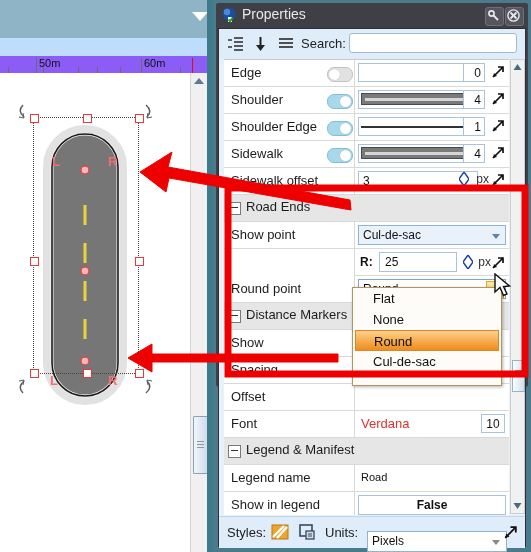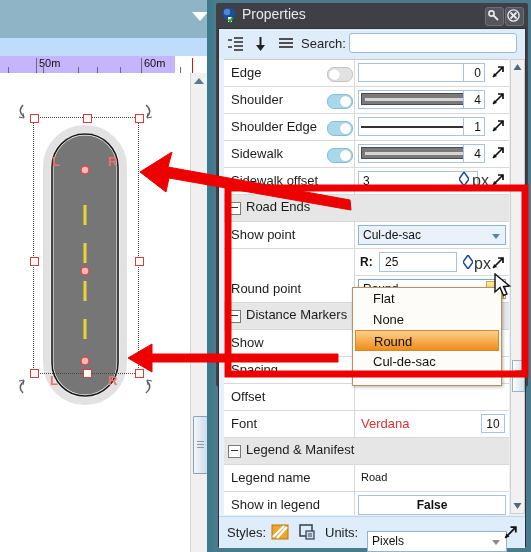--- a/index.html
+++ b/index.html
@@ -10,21 +10,21 @@
     background:#ffffff;
     position:relative;
     -webkit-font-smoothing:antialiased;
   }
   .root{position:absolute;left:0;top:0;width:531px;height:552px;}
 
   
   #canvas-area{position:absolute;left:0;top:0;width:216px;height:552px;background:#ffffff;overflow:hidden;}
   #canvas-topband{position:absolute;left:0;top:0;width:216px;height:38px;background:#8fb4c6;}
   #canvas-topband2{position:absolute;left:0;top:38px;width:216px;height:18px;background:#bfdcfb;}
-  #ruler{position:absolute;left:0;top:56px;width:175px;height:17px;background:#c4b5fd;border-bottom:1px solid #9a9a9a;}
+  #ruler{position:absolute;left:0;top:56px;width:216px;height:17px;background:#8b5cf6;border-bottom:1px solid #9a9a9a;}
   .rtick{position:absolute;bottom:0;width:1px;background:#6b6b6b;}
   .rtick.major{height:15px;}
   .rtick.minor{height:6px;}
   .rtick.red{background:#e01010;height:15px;}
   .rlabel{position:absolute;top:1px;font-size:11px;color:#111;font-family:"Liberation Sans",sans-serif;}
   #canvasbody{position:absolute;left:0;top:73px;width:216px;height:479px;background:#fff;}
 
   #dropdown-tri{position:absolute;right:8px;top:12px;width:0;height:0;
      border-left:8px solid transparent;border-right:8px solid transparent;border-top:9px solid #ffffff;}
 
@@ -81,21 +81,21 @@
 
   .linebox{position:absolute;left:3px;top:3px;width:116px;height:19px;border:1px solid #a8c4dc;background:#fff;box-sizing:border-box;}
   .numbox{position:absolute;right:24px;top:3px;width:22px;height:19px;border:1px solid #a8c4dc;border-left:1px solid #a8c4dc;background:#fff;box-sizing:border-box;text-align:right;padding-right:3px;font-size:12px;line-height:18px;color:#111;}
   .expicon{position:absolute;right:3px;top:4px;width:16px;height:16px;}
 
   .swatch-thick{position:absolute;left:6px;top:7px;width:104px;height:12px;background:#7a7a7a;border:1px solid #4a4a4a;box-sizing:border-box;}
   .swatch-thick .inner{position:absolute;left:3px;top:4px;right:3px;height:3px;background:#d6d6d6;}
   .swatch-thin{position:absolute;left:6px;top:12px;width:104px;height:2px;background:#333;}
 
   .txtbox{position:absolute;left:3px;top:3px;width:116px;height:20px;border:1px solid #a8c4dc;background:#fff;box-sizing:border-box;font-size:12px;line-height:18px;padding-left:4px;color:#111;}
-  .unit{position:absolute;right:22px;top:4px;font-size:16px;color:#333;}
+  .unit{position:absolute;right:22px;top:4px;font-size:12px;color:#333;}
   .diamond{position:absolute;right:42px;top:4px;width:10px;height:14px;}
 
   .combo{position:absolute;left:3px;top:3px;width:148px;height:20px;border:1px solid #8fb4d2;background:#e9f2fb;box-sizing:border-box;font-size:12px;line-height:18px;padding-left:4px;color:#111;}
   .combo .arrow{position:absolute;right:5px;top:8px;width:0;height:0;border-left:4px solid transparent;border-right:4px solid transparent;border-top:5px solid #5b82a8;}
   .combo.white{background:#fff;border-color:#7aa7cb;}
   .combo.white .btn{position:absolute;right:1px;top:1px;width:16px;height:16px;background:linear-gradient(to bottom,#ffe9a0,#f5c44a);border:1px solid #d8a93b;}
   .combo.white .btn:after{content:"";position:absolute;left:4px;top:6px;width:0;height:0;border-left:4px solid transparent;border-right:4px solid transparent;border-top:5px solid #1d4e78;}
 
   .boolbox{position:absolute;left:3px;top:3px;width:148px;height:20px;border:1px solid #a8c4dc;background:#fff;box-sizing:border-box;font-size:12px;line-height:18px;text-align:center;font-weight:bold;color:#111;}
 

